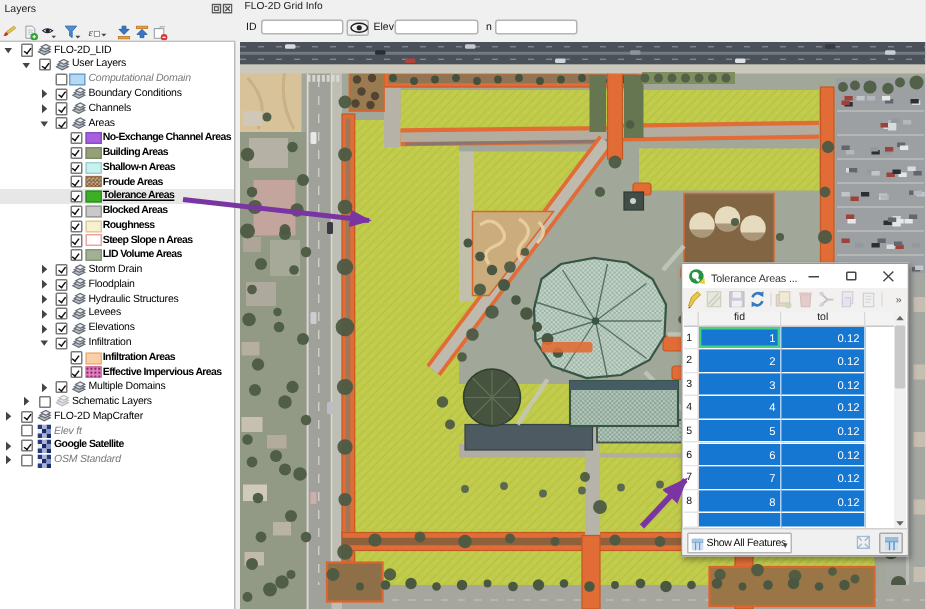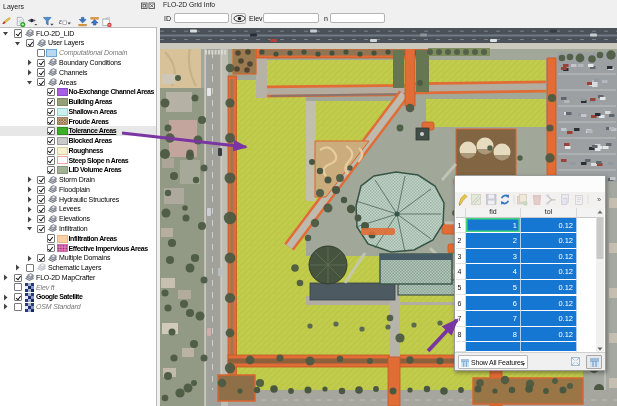--- a/index.html
+++ b/index.html
@@ -800,20 +800,34 @@
         <circle cx="228" cy="299" r="2.6" fill="#55634a"></circle>
         <circle cx="254" cy="297" r="2.6" fill="#55634a"></circle>
         <circle cx="280" cy="295" r="2.6" fill="#55634a"></circle>
         <rect x="201" y="200" width="34" height="7" rx="2" fill="#e0672e" opacity="0.9"></rect>
         <rect x="256" y="100" width="13" height="12" fill="#3a4640" stroke="#28322c" stroke-width="0.8"></rect>
         <circle cx="262" cy="106" r="2" fill="#cdd2cc"></circle>
         <rect x="0" y="0" width="457" height="378" fill="#ffffff" opacity="0.04"></rect>
       </svg></div>
 
   <div id="dlg">
+    <div id="dlg-title">
+        <svg width="11" height="11" viewBox="0 0 24 24" style="position:absolute;left:4px;top:3px">
+<circle cx="11.5" cy="11.5" r="10.5" fill="#259141"></circle>
+<circle cx="10" cy="10" r="5" fill="#fff"></circle>
+<rect x="13" y="13" width="5.5" height="4" fill="#fff" transform="rotate(45 13 13)"></rect>
+<path d="M15 21 L23 13 L24 23 Z" fill="#e8d03a"></path>
+</svg>
+<div style="position:absolute;left:19px;top:4.5px;font-size:7.2px;color:#333;letter-spacing:-0.1px">Tolerance Areas ...</div>
+<div style="position:absolute;left:84px;top:7.5px;width:6.5px;height:1px;background:#444"></div>
+<div style="position:absolute;left:109px;top:4.5px;width:6.5px;height:6.5px;border:1px solid #444;border-radius:1px"></div>
+<svg width="8.5" height="8.5" viewBox="0 0 9 9" style="position:absolute;left:133px;top:4px">
+          <path d="M1 1 L8 8 M8 1 L1 8" stroke="#444" stroke-width="0.95"></path>
+        </svg>
+      </div>
     <div id="dlg-tb"><svg width="152" height="16" viewBox="0 0 152 16">
 <g transform="translate(3,2)">
             <path d="M1 10 L3 4 L7 0.5 L9 2.5 L5 6.5 L2.5 10.5 Z" fill="#e8c84a" stroke="#b59422" stroke-width="0.6"></path>
             <path d="M1 10.6 L2.6 10.6 L1.2 11.8 Z" fill="#555"></path>
           </g>
 <g transform="translate(16,2)" opacity="0.35">
             <rect x="0.5" y="0.5" width="9" height="10" fill="#cdb" stroke="#885" stroke-width="0.7"></rect>
             <path d="M1 9 L8 1.5 M3 10 L9.5 3.5" stroke="#885" stroke-width="1"></path>
           </g>
 <g transform="translate(31,2)" opacity="0.35">

